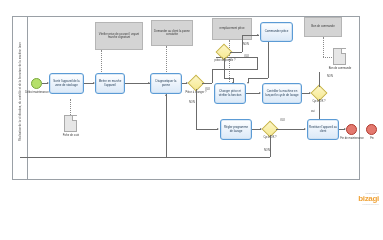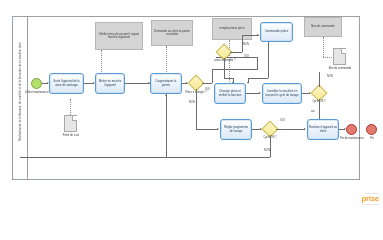--- a/index.html
+++ b/index.html
@@ -187,17 +187,17 @@
   <div class="arrow r" style="left:344px;top:127.5px;"></div>
 
   <div class="ev ev-end" style="left:346px;top:124px;width:11px;height:11px;"></div>
   <div class="ev-label" style="left:338px;top:137px;width:28px;">Fin de maintenance</div>
 
   <div class="ev ev-end" style="left:366px;top:124px;width:11px;height:11px;"></div>
   <div class="ev-label" style="left:362px;top:137px;width:20px;">Fin</div>
 
   <div class="logo">
     <div class="pw">Powered by</div>
-    <div class="bz">prise</div>
+    <div class="bz">bizagi</div>
     <div class="tm">Process Modeler</div>
   </div>
 
 </div>
 
 </body></html>

